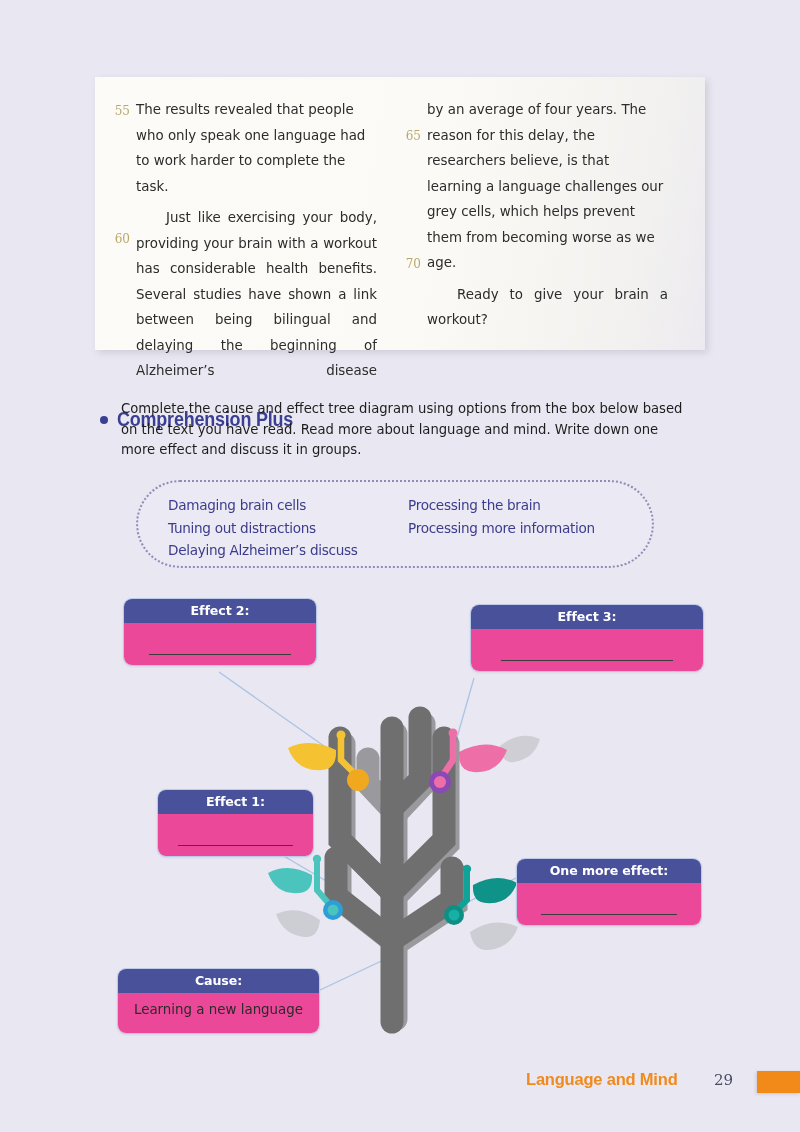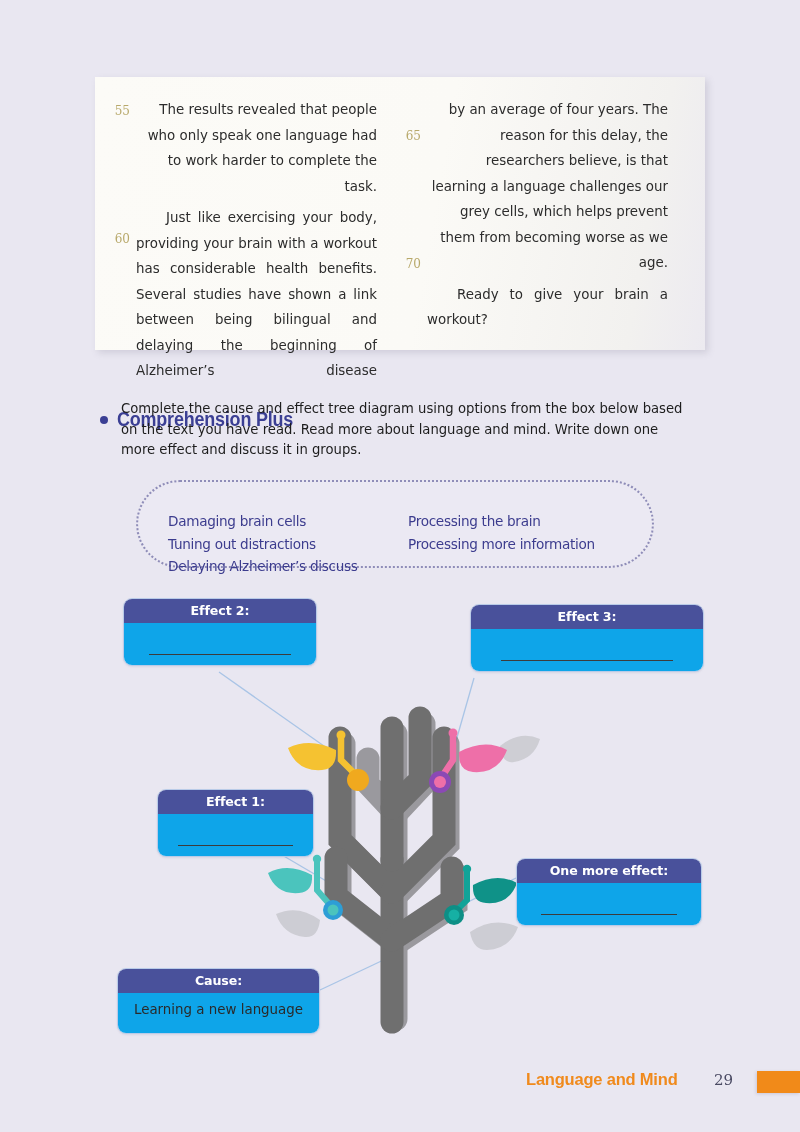--- a/index.html
+++ b/index.html
@@ -38,21 +38,20 @@
   }
   .col.left  { left: 20px; }
   .col.right { left: 311px; }
 
   .para {
     margin: 0 0 6px 0;
     color: #2c2c2c;
     font-size: 13.4px;
     line-height: 25.5px;
     font-family: "DejaVu Sans", sans-serif;
-    text-align: right;
   }
   .para.indent { text-indent: 30px; }
   .para.just-last { text-align: justify; }
   .para.just-last::after {
     content: "";
     display: inline-block;
     width: 100%;
   }
   .linenum {
     position: absolute;
@@ -116,21 +115,21 @@
     width: 518px;
     height: 88px;
     border: 2px dotted #8f8db8;
     border-radius: 46px;
     background: #ebe9f3;
     box-sizing: border-box;
   }
   .options-inner {
     position: absolute;
     left: 30px;
-    top: 28px;
+    top: 12px;
     width: 460px;
     display: flex;
   }
   .options-col { width: 240px; }
   .options-col.two { width: 220px; }
   .option-item {
     font-family: "DejaVu Sans", sans-serif;
     font-size: 13.6px;
     line-height: 22.5px;
     color: #3c3c8e;
@@ -163,21 +162,21 @@
     font-family: "DejaVu Sans", sans-serif;
     font-weight: bold;
     font-size: 12.6px;
     text-align: center;
     padding: 4px 0 5px 0;
     letter-spacing: -0.1px;
   }
   .abox .body {
     position: relative;
     height: 42px;
-    background: #0ea5e9;
+    background: #ec4899;
   }
   .abox .ansline {
     position: absolute;
     left: 13%;
     right: 13%;
     bottom: 10px;
     border-bottom: 1.6px solid #3c3c3c;
   }
   .abox .filled {
     position: absolute;

